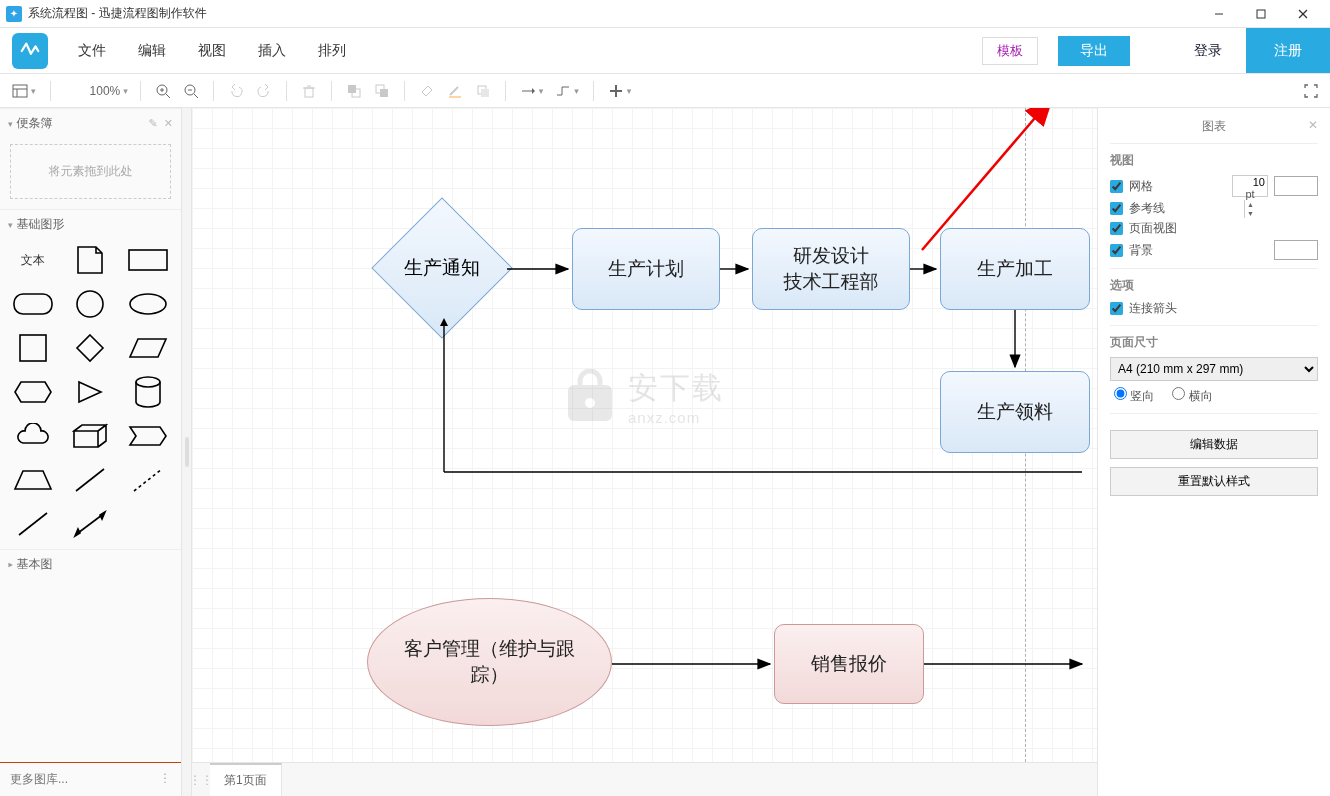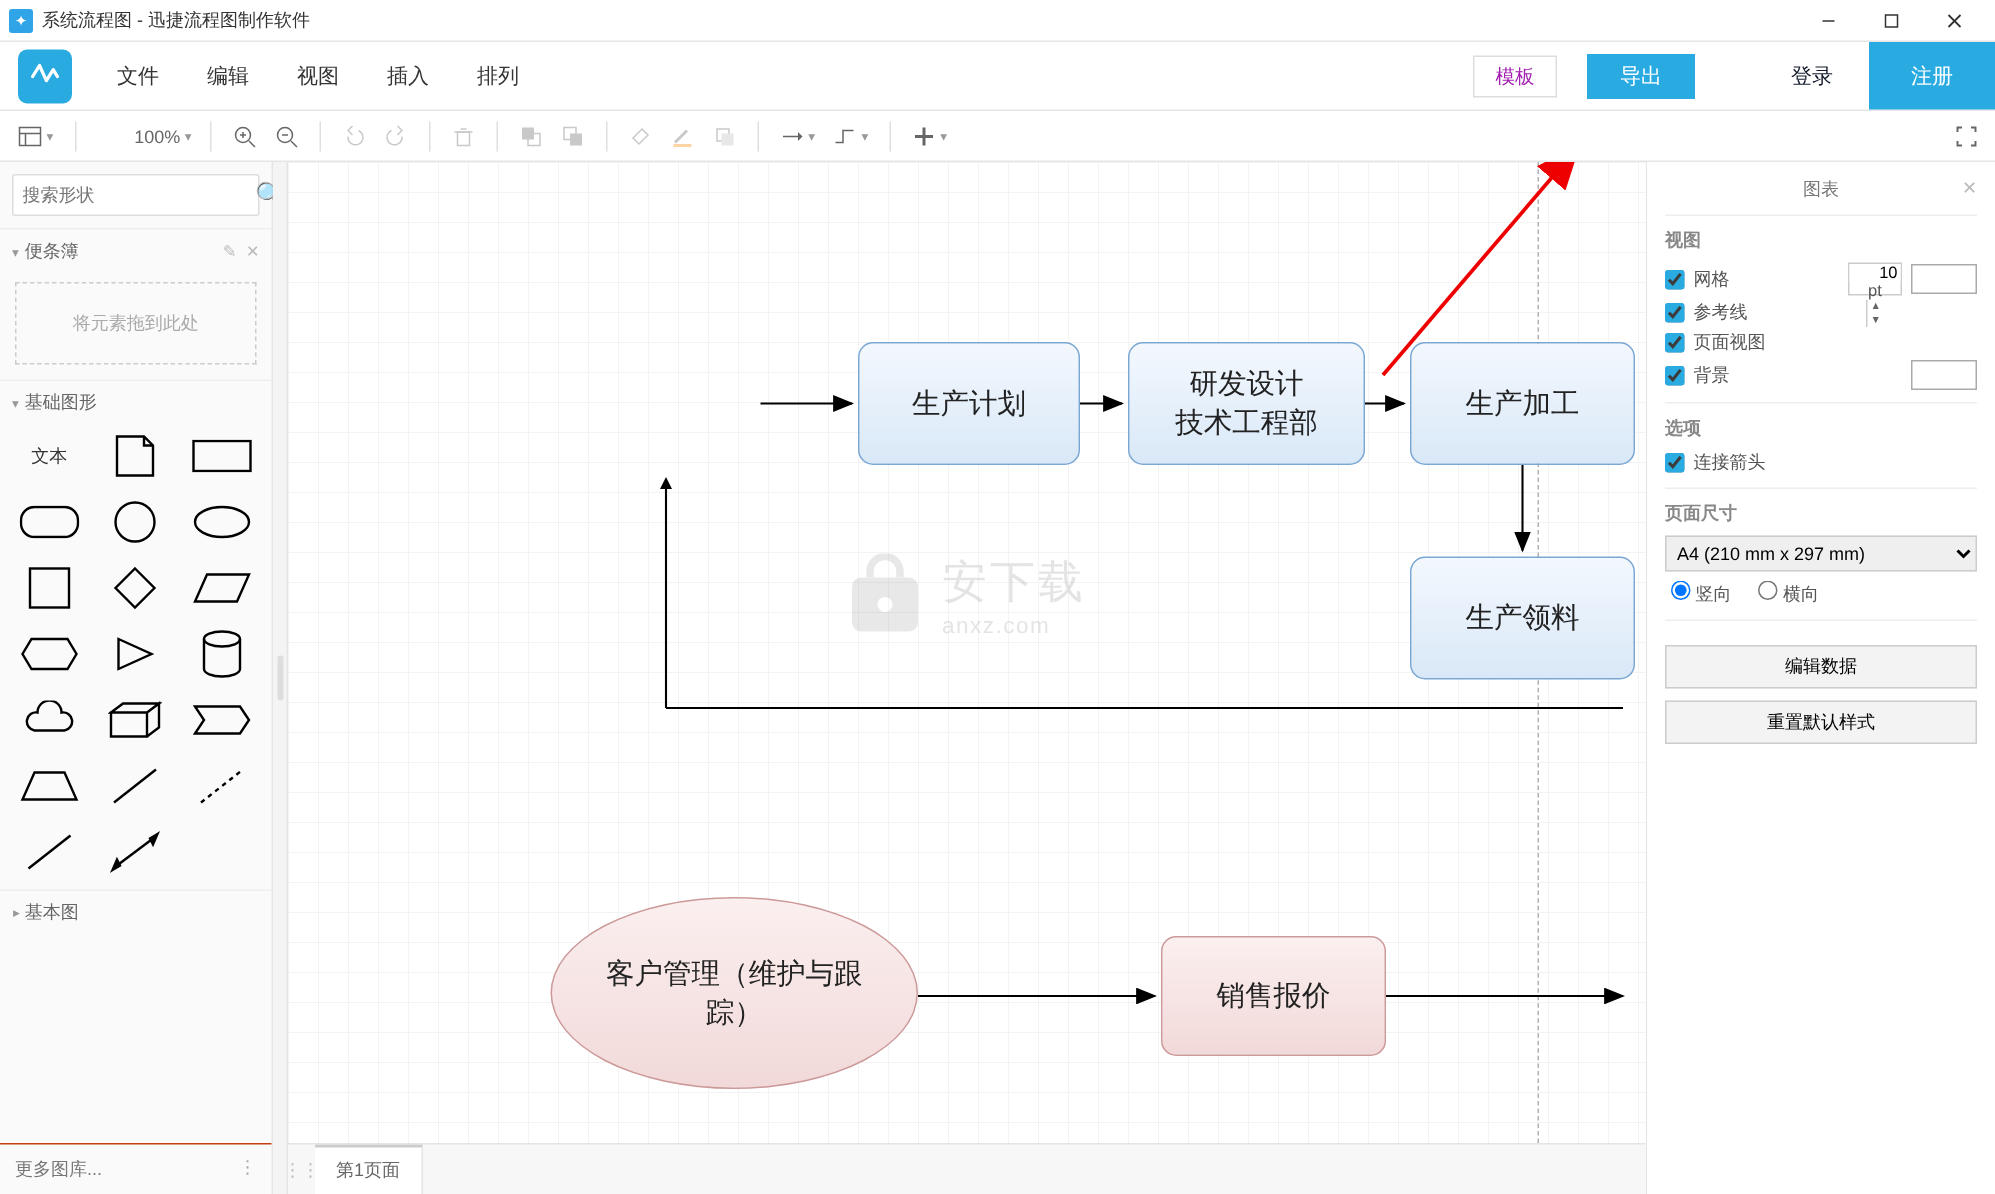--- a/index.html
+++ b/index.html
@@ -245,26 +245,20 @@
   <div class="right titem fullscreen">
       <svg viewBox="0 0 14 14">
         <path d="M1 4 V1 H4 M10 1 H13 V4 M13 10 V13 H10 M4 13 H1 V10" fill="none" stroke="#666" stroke-width="1.3"></path>
       </svg>
     </div>
 </div>
 
 <div class="body">
 
   <div class="leftpane">
-    <div class="search">
-      <div class="search-box">
-        <input placeholder="搜索形状" style="">
-        <span class="sicon">🔍</span>
-      </div>
-    </div>
     <div class="section-hdr">
       <span class="tri">▾</span>
         <span>便条簿</span>
       <span class="sp"></span>
       <span class="ed">✎</span>
       <span class="ed" style="margin-left:6px">✕</span>
     </div>
     <div class="drop-target">将元素拖到此处</div>
     <div class="section-hdr">
       <span class="tri">▾</span>
@@ -395,20 +389,24 @@
             <rect x="6" y="16" width="44" height="36" rx="6" fill="#999"></rect>
             <path d="M18 16 V12 a10 10 0 0 1 20 0 V16" fill="none" stroke="#999" stroke-width="5"></path>
             <circle cx="28" cy="34" r="5" fill="#fff"></circle>
           </svg>
         <div class="wm-text">
             <span class="wm-cn">安下载</span>
             <span class="wm-en">anxz.com</span>
           </div>
       </div>
 
+      <div class="diamond" style="left:200px; top:110px; width:100px; height:100px;">
+        <div class="d-shape"></div>
+          <div class="d-label">生产通知</div>
+      </div>
       <div class="node rect" style="left:380px; top:120px; width:148px; height:82px;">生产计划</div>
       <div class="node rect" style="left:560px; top:120px; width:158px; height:82px; white-space:pre-line;">研发设计
 技术工程部</div>
       <div class="node rect" style="left:748px; top:120px; width:150px; height:82px;">生产加工</div>
       <div class="node rect" style="left:748px; top:263px; width:150px; height:82px;">生产领料</div>
       <div class="node ellipse" style="left:175px; top:490px; width:245px; height:128px; padding:0 18px;">客户管理（维护与跟踪）</div>
       <div class="node pink" style="left:582px; top:516px; width:150px; height:80px;">销售报价</div>
 
       <svg class="conn">
         <defs>

